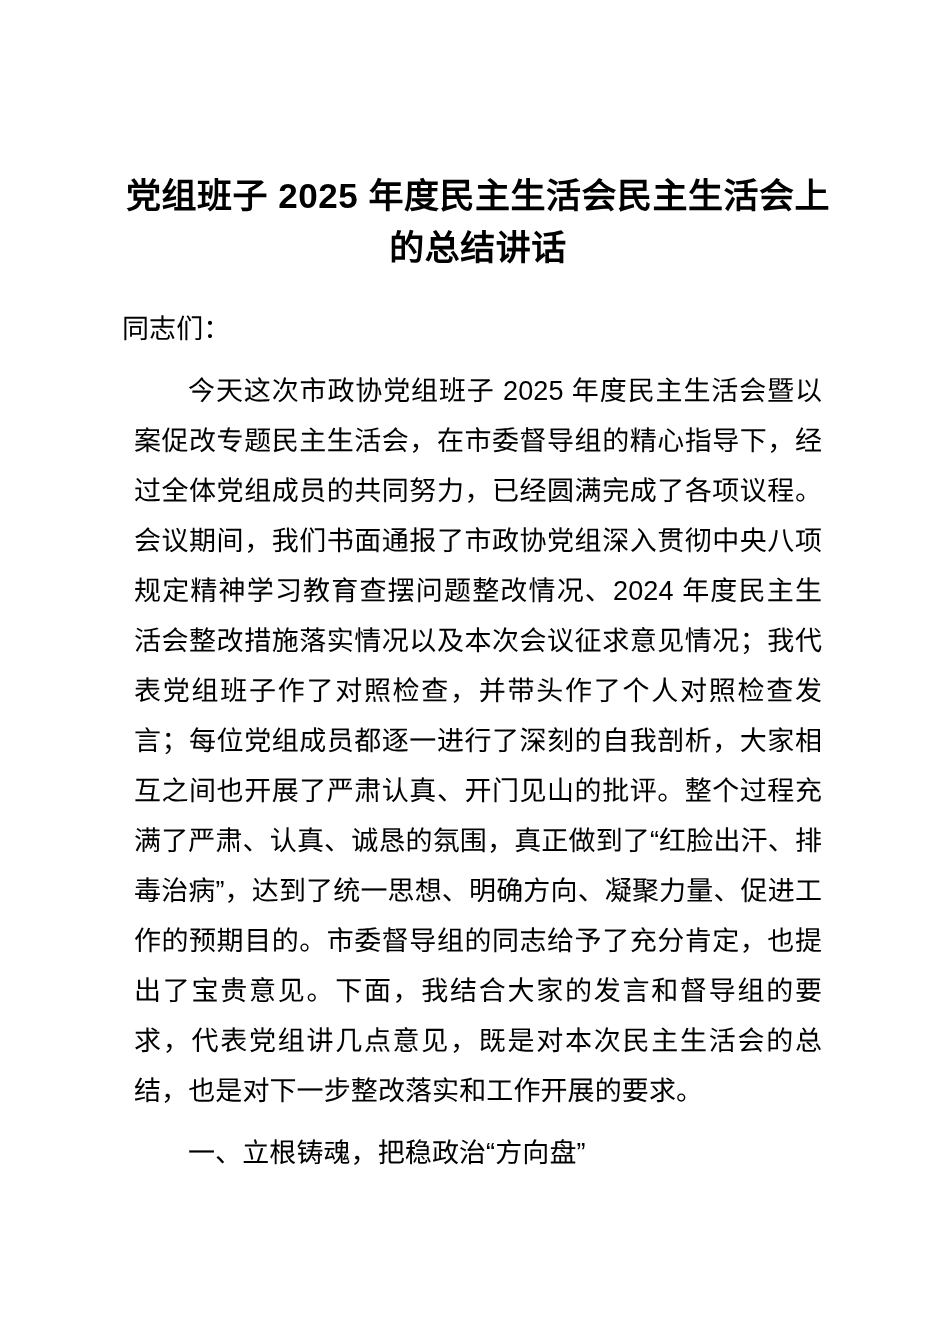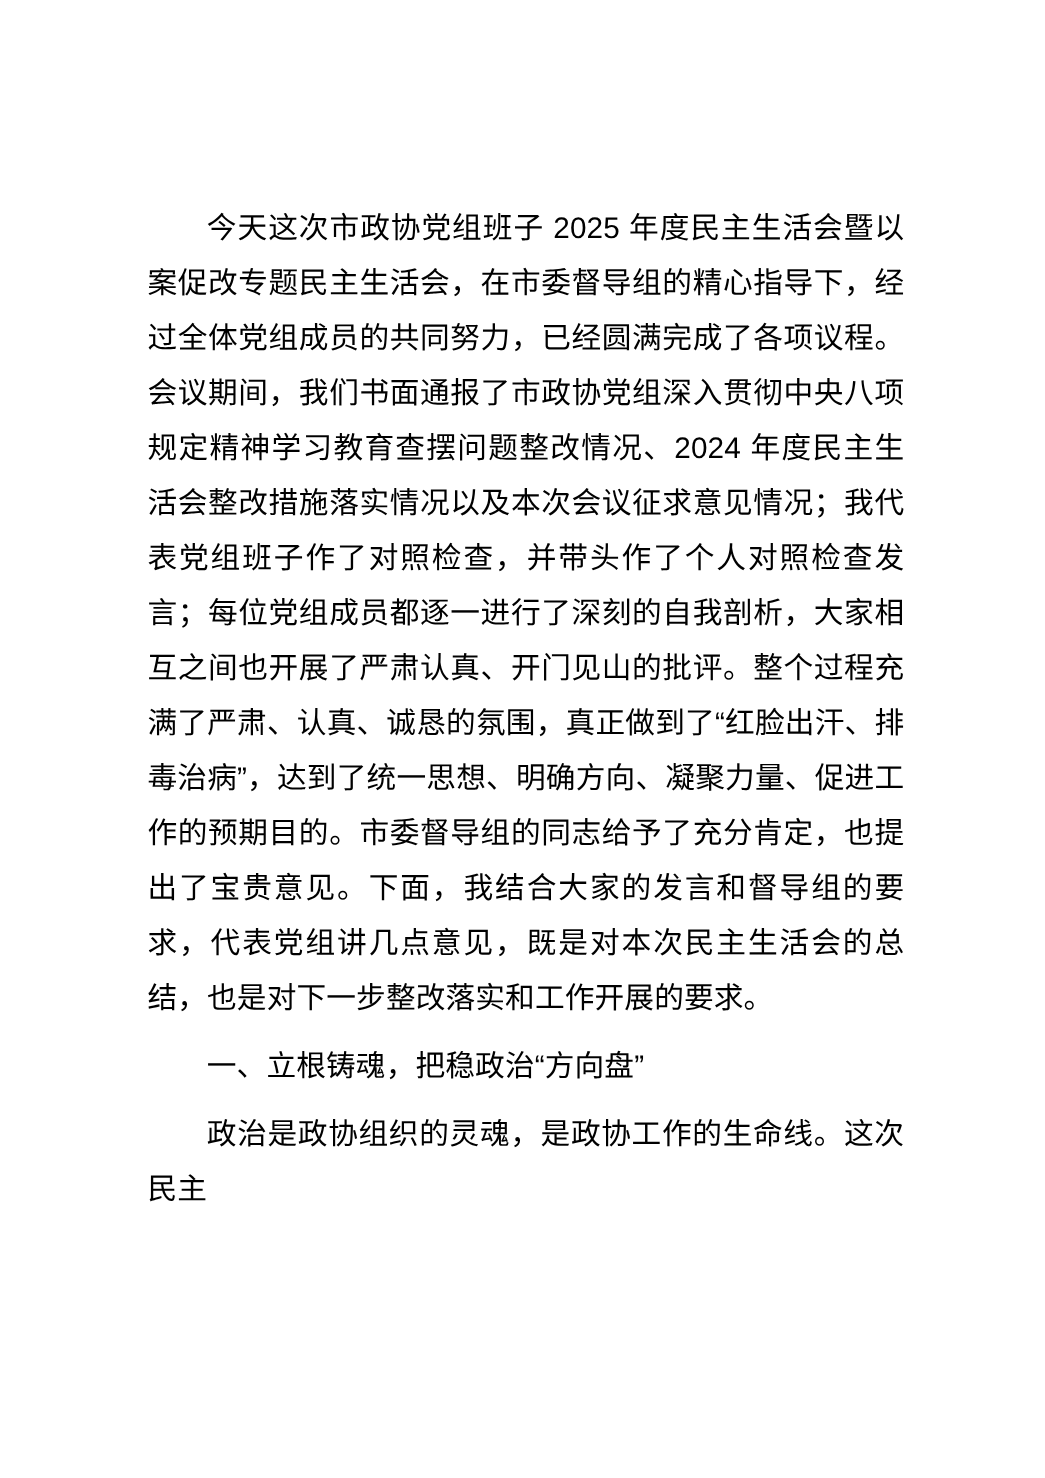--- a/index.html
+++ b/index.html
@@ -77,23 +77,24 @@
     text-justify: inter-character;
   }
 </style>
 </head>
 <body>
 
 <div class="page">
 
   <div class="doc-body">
 
+    <h1 class="doc-title">党组班子 2025 年度民主生活会民主生活会上的总结讲话</h1>
 
+    <p class="salutation">同志们：</p>
 
     <p class="para main-para">今天这次市政协党组班子 2025 年度民主生活会暨以案促改专题民主生活会，在市委督导组的精心指导下，经过全体党组成员的共同努力，已经圆满完成了各项议程。会议期间，我们书面通报了市政协党组深入贯彻中央八项规定精神学习教育查摆问题整改情况、2024 年度民主生活会整改措施落实情况以及本次会议征求意见情况；我代表党组班子作了对照检查，并带头作了个人对照检查发言；每位党组成员都逐一进行了深刻的自我剖析，大家相互之间也开展了严肃认真、开门见山的批评。整个过程充满了严肃、认真、诚恳的氛围，真正做到了“红脸出汗、排毒治病”，达到了统一思想、明确方向、凝聚力量、促进工作的预期目的。市委督导组的同志给予了充分肯定，也提出了宝贵意见。下面，我结合大家的发言和督导组的要求，代表党组讲几点意见，既是对本次民主生活会的总结，也是对下一步整改落实和工作开展的要求。</p>
 
     <p class="para section-heading">一、立根铸魂，把稳政治“方向盘”</p>
 
-    <p class="para">政治是政协组织的灵魂，是政协工作的生命线。这次民主</p>
 
   </div>
 
 </div>
 
 </body></html>

